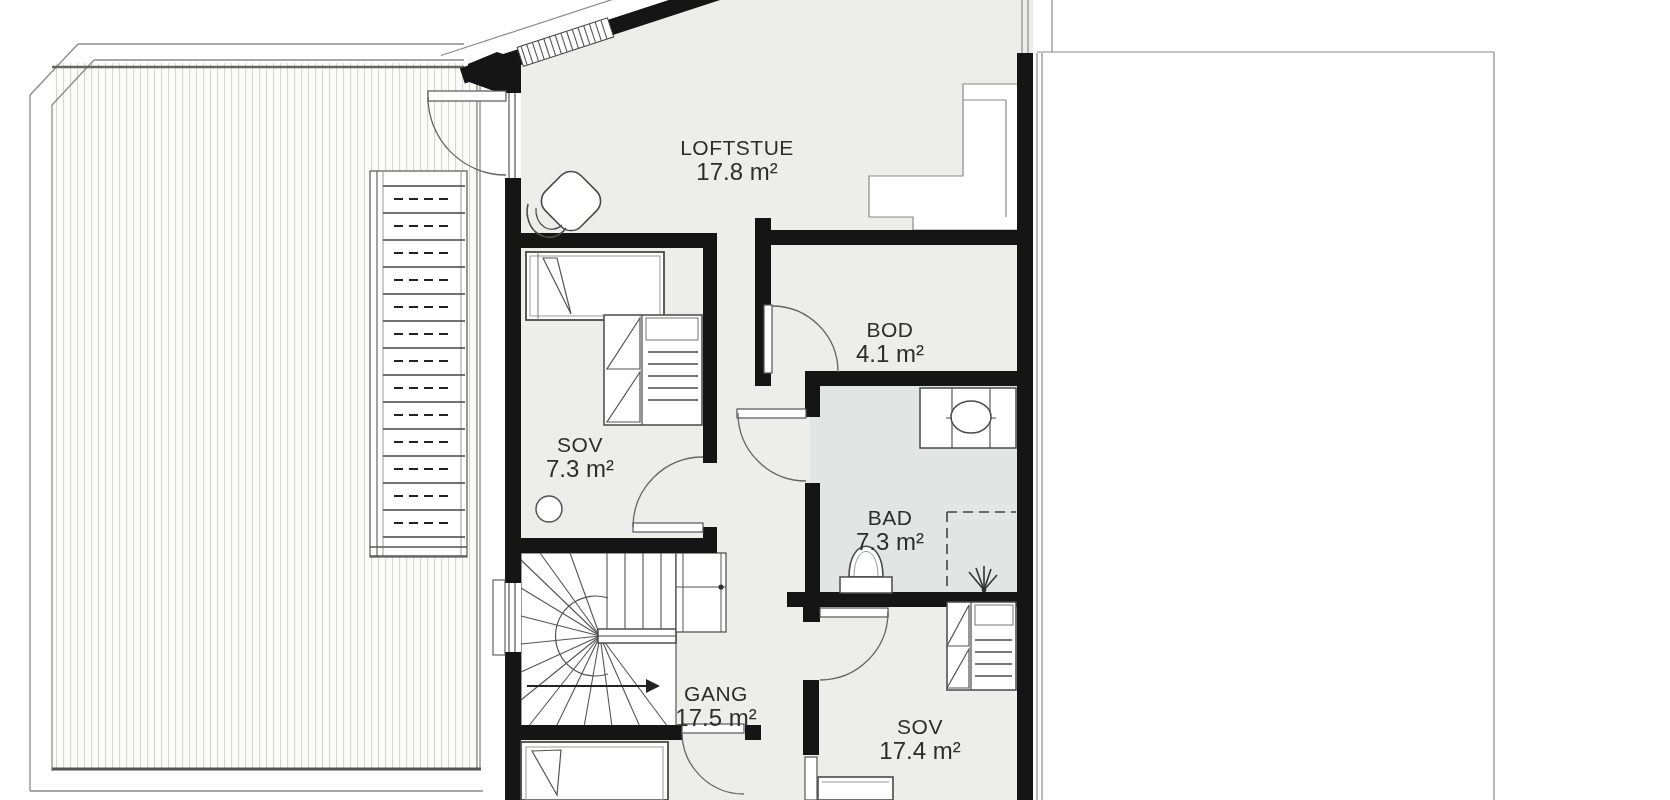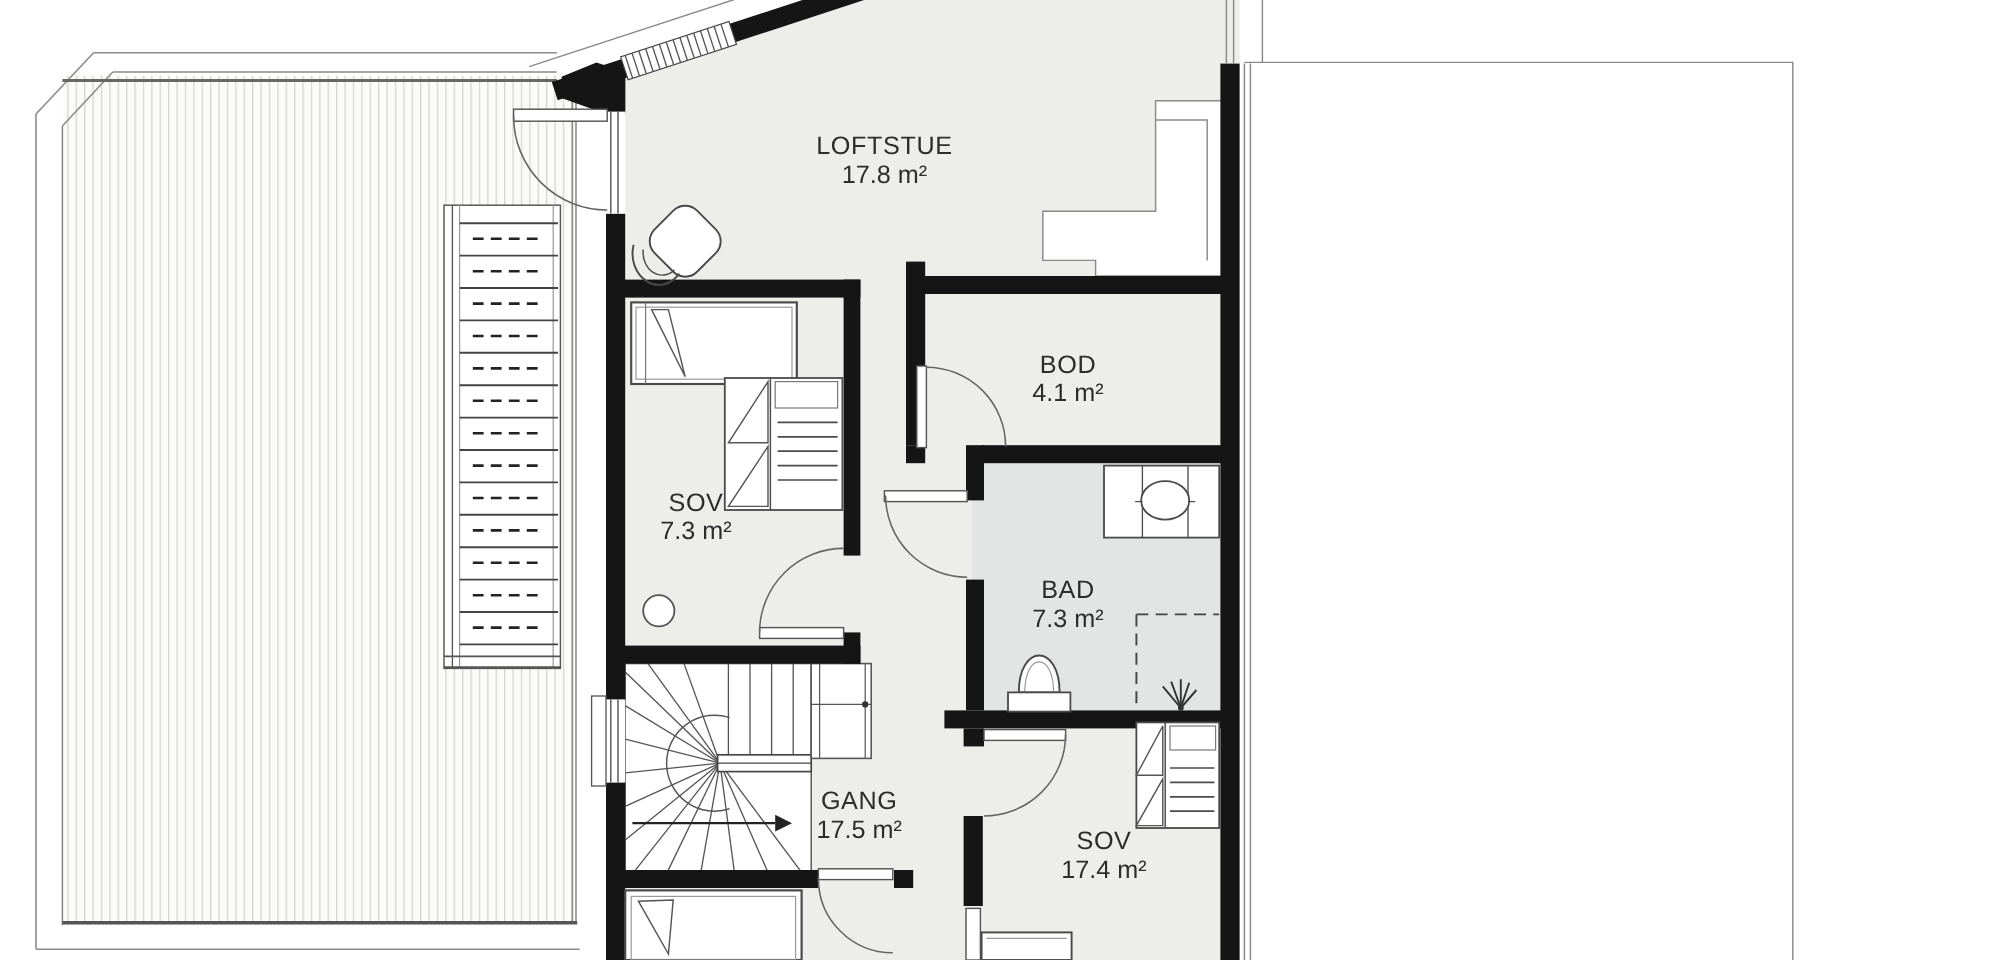--- a/index.html
+++ b/index.html
@@ -4,23 +4,23 @@
 <style>
   :root{
     --wall:#151515; --floor:#edeeea; --bad-floor:#e2e5e4;
     --line:#4d4d4d; --thin:#777; --deck-line:#d5d5d2; --text:#2d2d2d;
   }
   html,body{margin:0;padding:0;background:#fff;}
   #plan{position:relative;width:1670px;height:800px;background:#fff;overflow:hidden;
         font-family:"Liberation Sans", sans-serif;}
   #plan svg{position:absolute;left:0;top:0;}
   .room-label{position:absolute;transform:translate(-50%,-50%);text-align:center;
-    color:var(--text);white-space:nowrap;pointer-events:none;}
+    color:var(--text);white-space:nowrap;pointer-events:none;margin-top:25px;}
   .room-label .rname{display:block;font-size:21px;letter-spacing:.5px;line-height:25px;}
-  .room-label .rarea{display:block;font-size:21px;line-height:24px;}
+  .room-label .rarea{display:block;font-size:24px;line-height:24px;}
   .lbl-loftstue{left:737px;top:134px;}
   .lbl-bod{left:890px;top:316px;}
   .lbl-sov1{left:580px;top:431px;}
   .lbl-bad{left:890px;top:504px;}
   .lbl-gang{left:716px;top:680px;}
   .lbl-sov2{left:920px;top:713px;}
   .lbl-terrasse{left:250px;top:402px;}
 </style>
 </head>
 <body>

